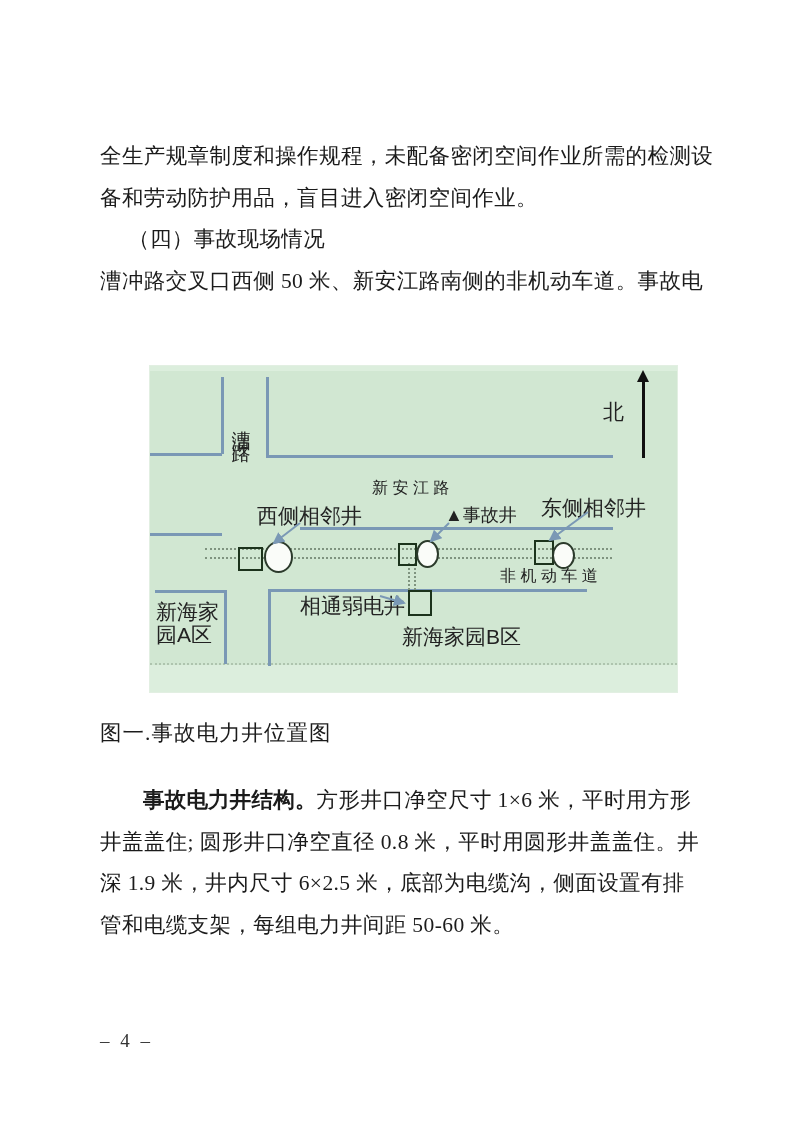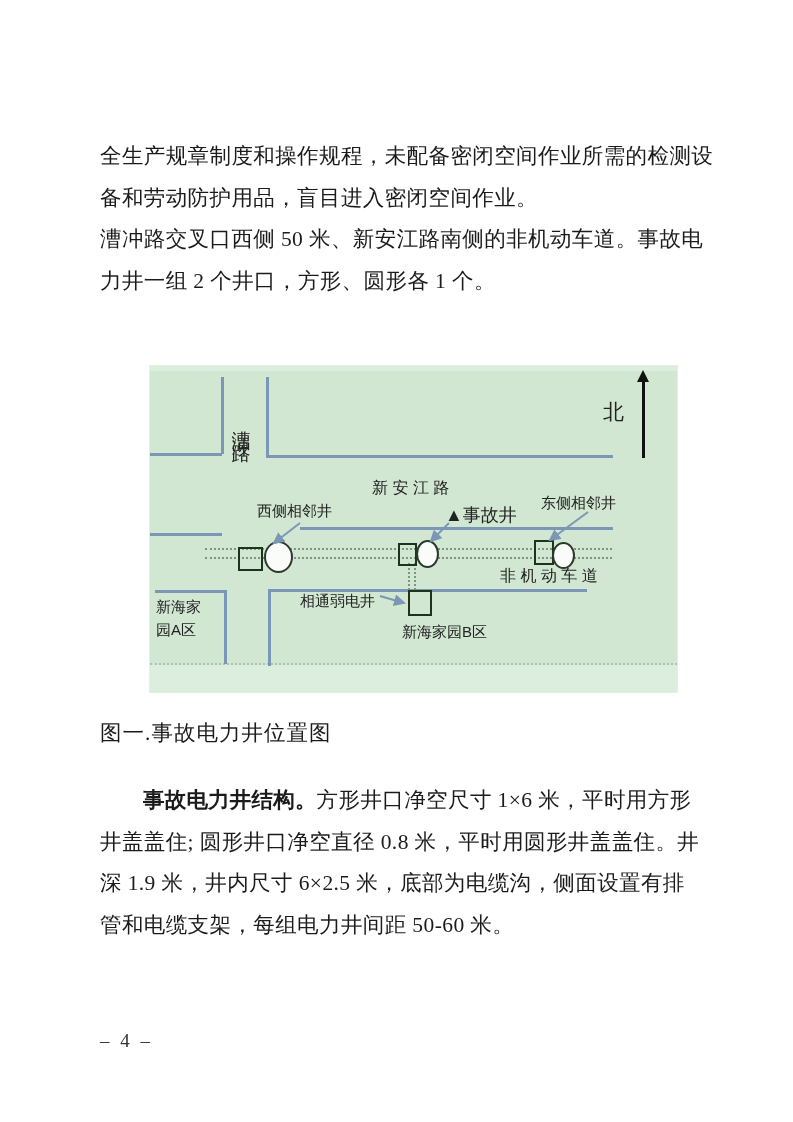--- a/index.html
+++ b/index.html
@@ -19,38 +19,38 @@
   .fig{position:absolute;left:150px;top:366px;width:527px;height:326px;background:#d1e7d2;
        outline:1px solid #e2efe2;font-family:"Liberation Sans","DejaVu Sans",sans-serif;}
   .band{position:absolute;left:0;width:527px;background:#dceedd;}
   .road{position:absolute;background:#7a98b5;}
   .hline{height:3px;}
   .vline{width:3px;}
   .doth{position:absolute;height:0;border-top:2px dotted #7f937f;}
   .dotv{position:absolute;width:0;border-left:2px dotted #7f937f;}
   .wellsq{position:absolute;border:2px solid #1c331c;background:transparent;}
   .wellc{position:absolute;border:2px solid #2b3a2b;border-radius:50%;background:#fafcf9;}
-  .flabel{position:absolute;color:#222;white-space:nowrap;font-size:15px;}
+  .flabel{position:absolute;color:#222;white-space:nowrap;font-size:21px;}
   .flabel.big{font-size:16px;}
   .vtext{writing-mode:vertical-rl;text-orientation:upright;letter-spacing:7px;font-size:19px;}
   .north-line{position:absolute;left:492px;top:12px;width:2.5px;height:80px;background:#111;}
   .north-head{position:absolute;left:487px;top:4px;width:0;height:0;
               border-left:6px solid transparent;border-right:6px solid transparent;border-bottom:12px solid #111;}
   .arrows{position:absolute;left:0;top:0;pointer-events:none;}
 </style>
 </head>
 <body>
 
 <div class="page">
 
   <div class="textcol" style="top:136px;">
     <div class="tl">全生产规章制度和操作规程，未配备密闭空间作业所需的检测设</div>
     <div class="tl">备和劳动防护用品，盲目进入密闭空间作业。</div>
+    <div class="tl ind-head">（四）事故现场情况</div>
     <div class="tl">漕冲路交叉口西侧 50 米、新安江路南侧的非机动车道。事故电</div>
-    <div class="tl">力井一组 2 个井口，方形、圆形各 1 个。</div>
   </div>
 
   <div class="fig">
     <div class="band" style="top:0;height:5px;"></div>
     <div class="band" style="top:299px;height:27px;"></div>
     <div class="doth" style="left:0;top:297px;width:527px;border-top-color:#aec4ae;"></div>
 
     <div class="road vline" style="left:71px;top:11px;height:77px;"></div>
     <div class="road hline" style="left:0;top:87px;width:72px;"></div>
     <div class="road vline" style="left:116px;top:11px;height:80px;"></div>

